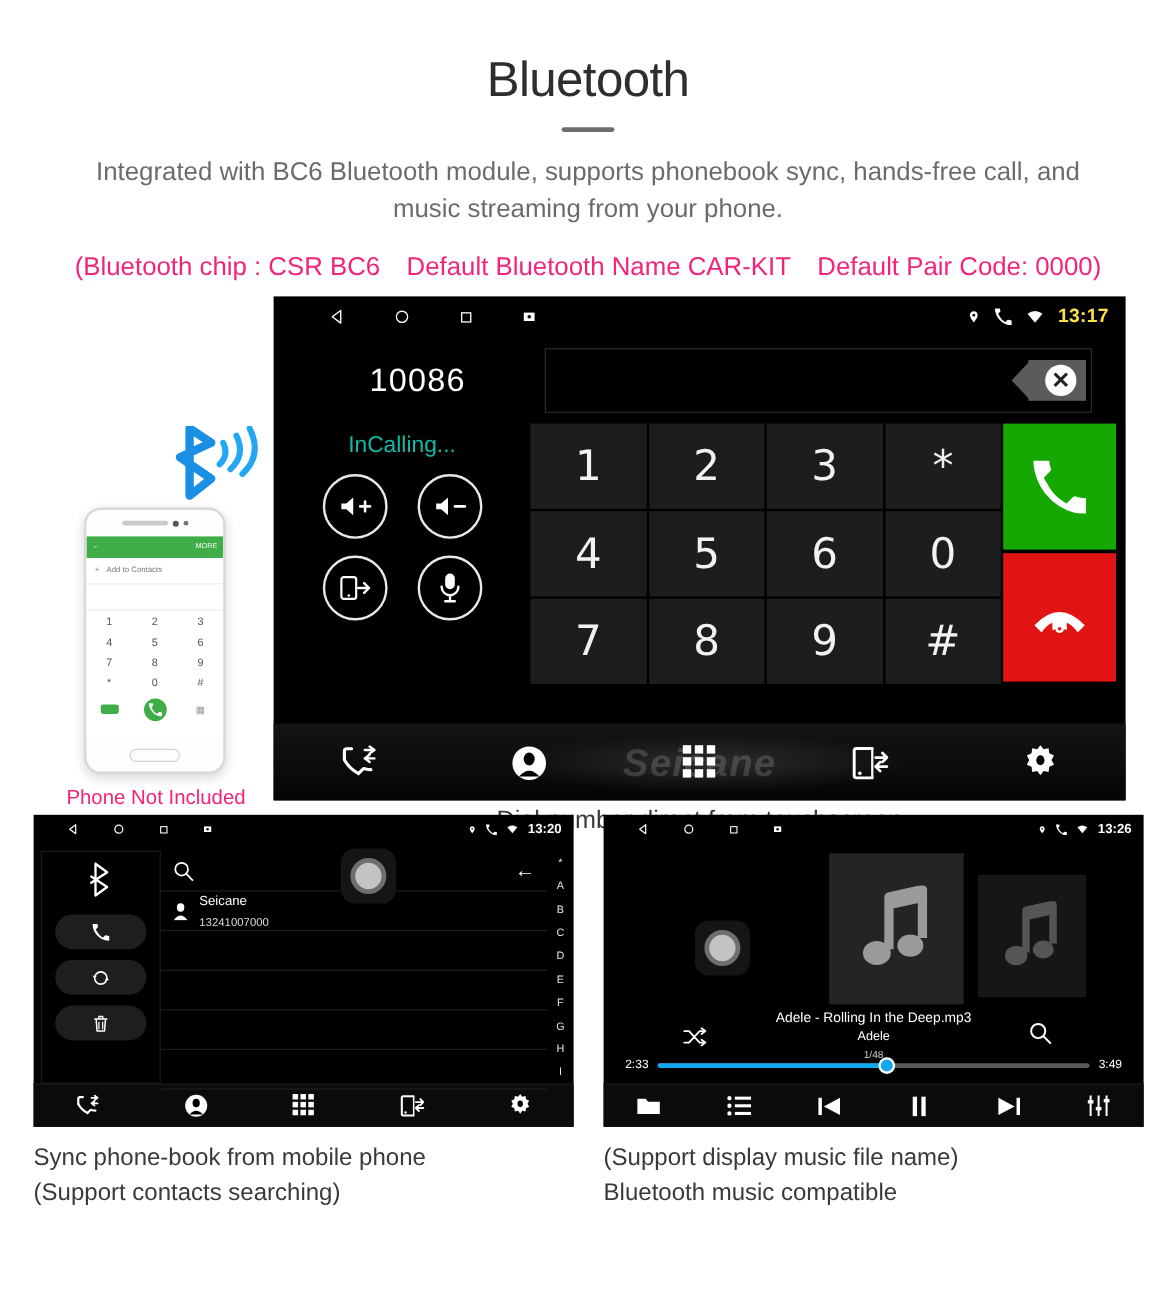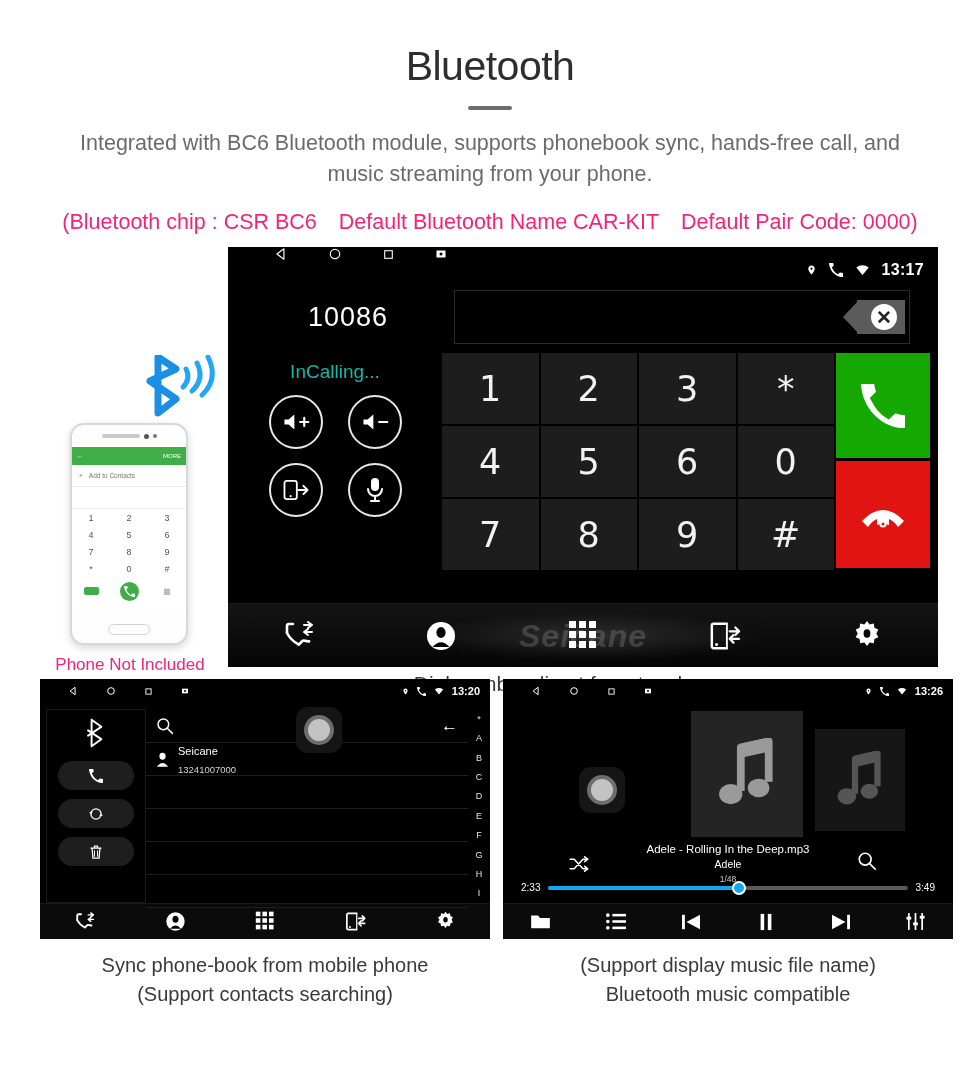--- a/index.html
+++ b/index.html
@@ -52,24 +52,24 @@
   }
   .unit {
     position: absolute;
     left: 228px; top: 0;
     width: 710px; height: 420px;
     background: #000;
   }
   .statusbar {
     height: 34px;
     display: flex;
+    align-items: center;
     padding: 0 14px 0 46px;
-    color: #ffffff;
+    color: #fde047;
     font-size: 15px;
-    flex-direction: column;
   }
   .sb-left { display: flex; align-items: center; gap: 40px; }
   .sb-right { margin-left: auto; display: flex; align-items: center; gap: 12px; }
   .sb-time { font-size: 16px; font-weight: bold; letter-spacing: 0.3px; }
 
   .dial-body { position: relative; height: 322px; }
 
   
   .entry-row {
     display: flex;
@@ -269,21 +269,21 @@
     left: 228px; top: 425px;
     width: 710px;
     text-align: center;
     font-size: 21px;
     color: #3a3a3a;
   }
 
   
   .bottom { position: relative; width: 980px; height: 360px; margin-top: 12px; }
   .panel { position: absolute; top: 0; width: 450px; }
-  .panel.left { left: 40px; }
+  .panel.left { left: 28px; }
   .panel.right { left: 503px; }
   .screen { width: 450px; height: 260px; background: #000; position: relative; }
   .sb2 {
     height: 24px; display: flex; align-items: center;
     padding: 0 10px 0 28px; color: #fff; font-size: 10px;
   }
   .sb2-left { display: flex; align-items: center; gap: 28px; }
   .sb2-right { margin-left: auto; display: flex; align-items: center; gap: 8px; }
   .sb2-time { font-size: 11px; font-weight: bold; }
 
@@ -367,21 +367,21 @@
   .track .fill { position: absolute; left: 0; top: 0; height: 4px; background: #13a7ef; border-radius: 2px; }
   .track .knob {
     position: absolute; top: -5px;
     width: 14px; height: 14px; border-radius: 50%;
     background: #13a7ef; border: 2px solid #fff;
     transform: translateX(-7px);
   }
 
   .panel-caption {
     margin-top: 12px;
-    text-align: center;
+    text-align: left;
     font-size: 20px;
     color: #3a3a3a;
     line-height: 1.45;
   }
 </style>
 </head>
 <body>
 
 <div class="page-title">Bluetooth</div>
 <div class="title-rule"></div>

